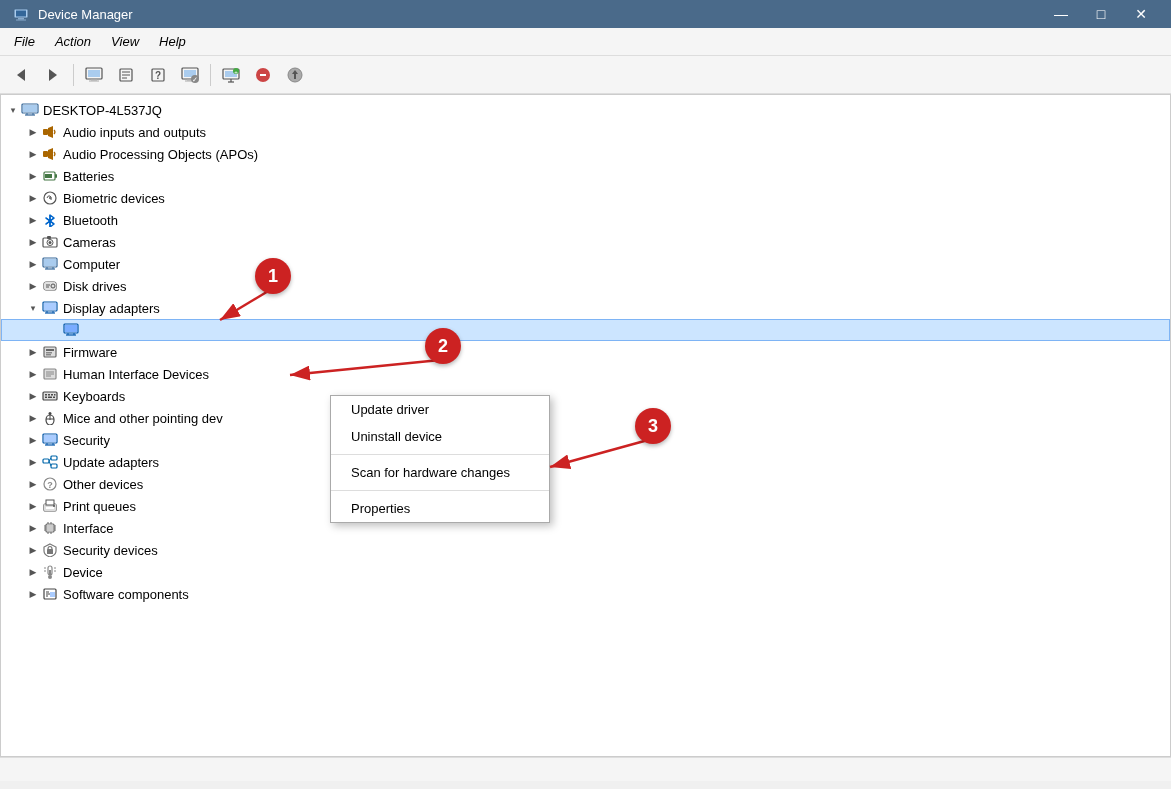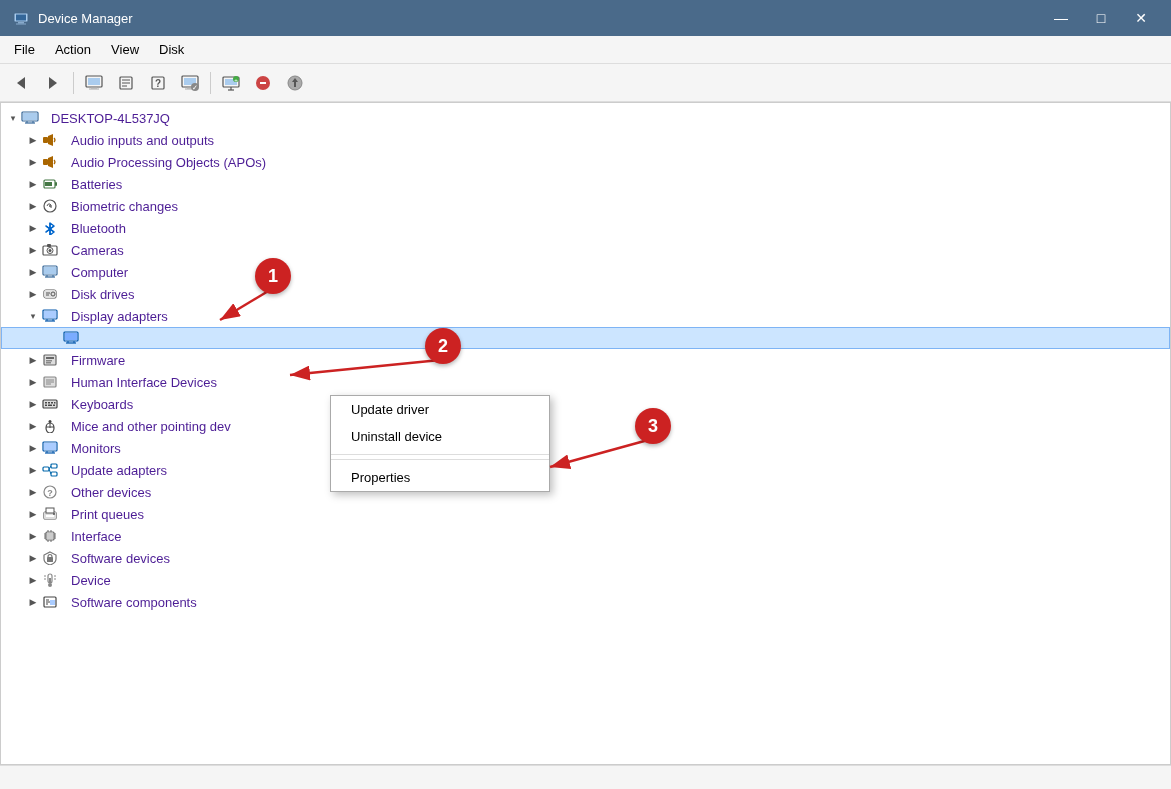--- a/index.html
+++ b/index.html
@@ -8,21 +8,21 @@
       font-size: 13px;
       background: #f0f0f0;
       width: 1171px;
       height: 789px;
       overflow: hidden;
     }
 
     
     .title-bar {
       background: #4a6a8a;
-      height: 36px;
+      height: 28px;
       display: flex;
       align-items: center;
       padding: 0 12px;
       color: white;
       user-select: none;
     }
     .title-bar-icon {
       width: 18px;
       height: 18px;
       margin-right: 8px;
@@ -52,20 +52,21 @@
     }
 
     
     .menu-bar {
       background: #f5f5f5;
       border-bottom: 1px solid #ddd;
       height: 28px;
       display: flex;
       align-items: center;
       padding: 0 4px;
+      font-style: italic;
     }
     .menu-item {
       padding: 4px 10px;
       cursor: pointer;
       font-size: 13px;
       color: #000;
     }
 
     
     .toolbar {
@@ -146,22 +147,21 @@
       margin-right: 4px;
       display: inline-flex;
       align-items: center;
       justify-content: center;
       font-size: 13px;
       flex-shrink: 0;
     }
 
     .tree-label {
       font-size: 13px;
-      color: #4c1d95;
-      margin-left: 8px;
+      color: #000000;
     }
 
     
     .indent-0 { padding-left: 4px; }
     .indent-1 { padding-left: 24px; }
     .indent-2 { padding-left: 44px; }
 
     
     .status-bar {
       background: #f5f5f5;
@@ -260,21 +260,21 @@
     <button class="title-btn">—</button>
     <button class="title-btn">□</button>
     <button class="title-btn close">✕</button>
   </div>
 </div>
 
 <div class="menu-bar">
   <div class="menu-item">File</div>
   <div class="menu-item">Action</div>
   <div class="menu-item">View</div>
-  <div class="menu-item">Disk</div>
+  <div class="menu-item">Help</div>
 </div>
 
 <div class="toolbar">
   <button class="toolbar-btn" title="Back">
     <svg width="16" height="16" viewBox="0 0 16 16">
         <polygon points="12,2 4,8 12,14" fill="#555"></polygon>
       </svg>
   </button>
   <button class="toolbar-btn" title="Forward">
     <svg width="16" height="16" viewBox="0 0 16 16">
@@ -395,21 +395,21 @@
 
     <div class="tree-item indent-1">
       <span class="tree-toggle">▶</span>
       <span class="tree-icon">
         <svg width="16" height="14" viewBox="0 0 16 14">
           <ellipse cx="8" cy="7" rx="6" ry="6" fill="none" stroke="#555" stroke-width="1.2"></ellipse>
           <path d="M5 7 Q6 4 8 5 Q10 6 9 9" stroke="#555" stroke-width="1" fill="none"></path>
           <circle cx="8" cy="7" r="1" fill="#555"></circle>
         </svg>
       </span>
-      <span class="tree-label">Biometric changes</span>
+      <span class="tree-label">Biometric devices</span>
     </div>
 
     <div class="tree-item indent-1">
       <span class="tree-toggle">▶</span>
       <span class="tree-icon">
         <svg width="16" height="14" viewBox="0 0 16 14">
           <polygon points="8,2 12,5 8,8 12,11 8,14 8,8 4,11 8,8 4,5 8,8 8,2" fill="none" stroke="#0066cc" stroke-width="1.5" stroke-linejoin="round"></polygon>
           <line x1="8" y1="2" x2="8" y2="14" stroke="#0066cc" stroke-width="1.2"></line>
           <line x1="8" y1="8" x2="12" y2="5" stroke="#0066cc" stroke-width="1.5"></line>
           <line x1="8" y1="8" x2="12" y2="11" stroke="#0066cc" stroke-width="1.5"></line>
@@ -549,21 +549,21 @@
       <span class="tree-toggle">▶</span>
       <span class="tree-icon">
         <svg width="16" height="14" viewBox="0 0 16 14">
           <rect x="1" y="1" width="14" height="9" rx="1" fill="none" stroke="#0055aa" stroke-width="1.2"></rect>
           <rect x="2" y="2" width="12" height="7" fill="#aaccff"></rect>
           <line x1="5" y1="10" x2="5" y2="12" stroke="#0055aa" stroke-width="1"></line>
           <line x1="11" y1="10" x2="11" y2="12" stroke="#0055aa" stroke-width="1"></line>
           <line x1="3" y1="12" x2="13" y2="12" stroke="#0055aa" stroke-width="1.2"></line>
         </svg>
       </span>
-      <span class="tree-label">Monitors</span>
+      <span class="tree-label">Security</span>
     </div>
 
     <div class="tree-item indent-1">
       <span class="tree-toggle">▶</span>
       <span class="tree-icon">
         <svg width="16" height="14" viewBox="0 0 16 14">
           <rect x="1" y="4" width="6" height="4" rx="1" fill="none" stroke="#0066aa" stroke-width="1.2"></rect>
           <rect x="9" y="1" width="6" height="4" rx="1" fill="none" stroke="#0066aa" stroke-width="1.2"></rect>
           <rect x="9" y="9" width="6" height="4" rx="1" fill="none" stroke="#0066aa" stroke-width="1.2"></rect>
           <line x1="7" y1="6" x2="9" y2="3" stroke="#0066aa" stroke-width="1"></line>
@@ -621,21 +621,21 @@
 
     <div class="tree-item indent-1">
       <span class="tree-toggle">▶</span>
       <span class="tree-icon">
         <svg width="16" height="14" viewBox="0 0 16 14">
           <path d="M8 1 L14 4 L14 8 Q14 12 8 14 Q2 12 2 8 L2 4 Z" fill="none" stroke="#777" stroke-width="1.2"></path>
           <rect x="5" y="6" width="6" height="5" rx="0.5" fill="#777"></rect>
           <path d="M6 6 Q6 3.5 8 3.5 Q10 3.5 10 6" fill="none" stroke="#777" stroke-width="1.2"></path>
         </svg>
       </span>
-      <span class="tree-label">Software devices</span>
+      <span class="tree-label">Security devices</span>
     </div>
 
     <div class="tree-item indent-1">
       <span class="tree-toggle">▶</span>
       <span class="tree-icon">
         <svg width="16" height="14" viewBox="0 0 16 14">
           <rect x="6" y="1" width="4" height="9" rx="2" fill="none" stroke="#888" stroke-width="1.2"></rect>
           <rect x="7" y="5" width="2" height="5" fill="#888"></rect>
           <circle cx="8" cy="12" r="2" fill="#888"></circle>
           <line x1="4" y1="3" x2="2" y2="3" stroke="#888" stroke-width="1"></line>
@@ -661,20 +661,21 @@
       <span class="tree-label">Software components</span>
     </div>
 
   </div>
 </div>
 
 <div class="context-menu">
   <div class="ctx-item">Update driver</div>
   <div class="ctx-item">Uninstall device</div>
   <div class="ctx-separator"></div>
+  <div class="ctx-item">Scan for hardware changes</div>
   <div class="ctx-separator"></div>
   <div class="ctx-item">Properties</div>
 </div>
 
 <div class="status-bar">
   <span></span>
 </div>
 
 <div class="annotation" style="top:258px; left:255px;">1</div>
 <div class="annotation" style="top:328px; left:425px;">2</div>

